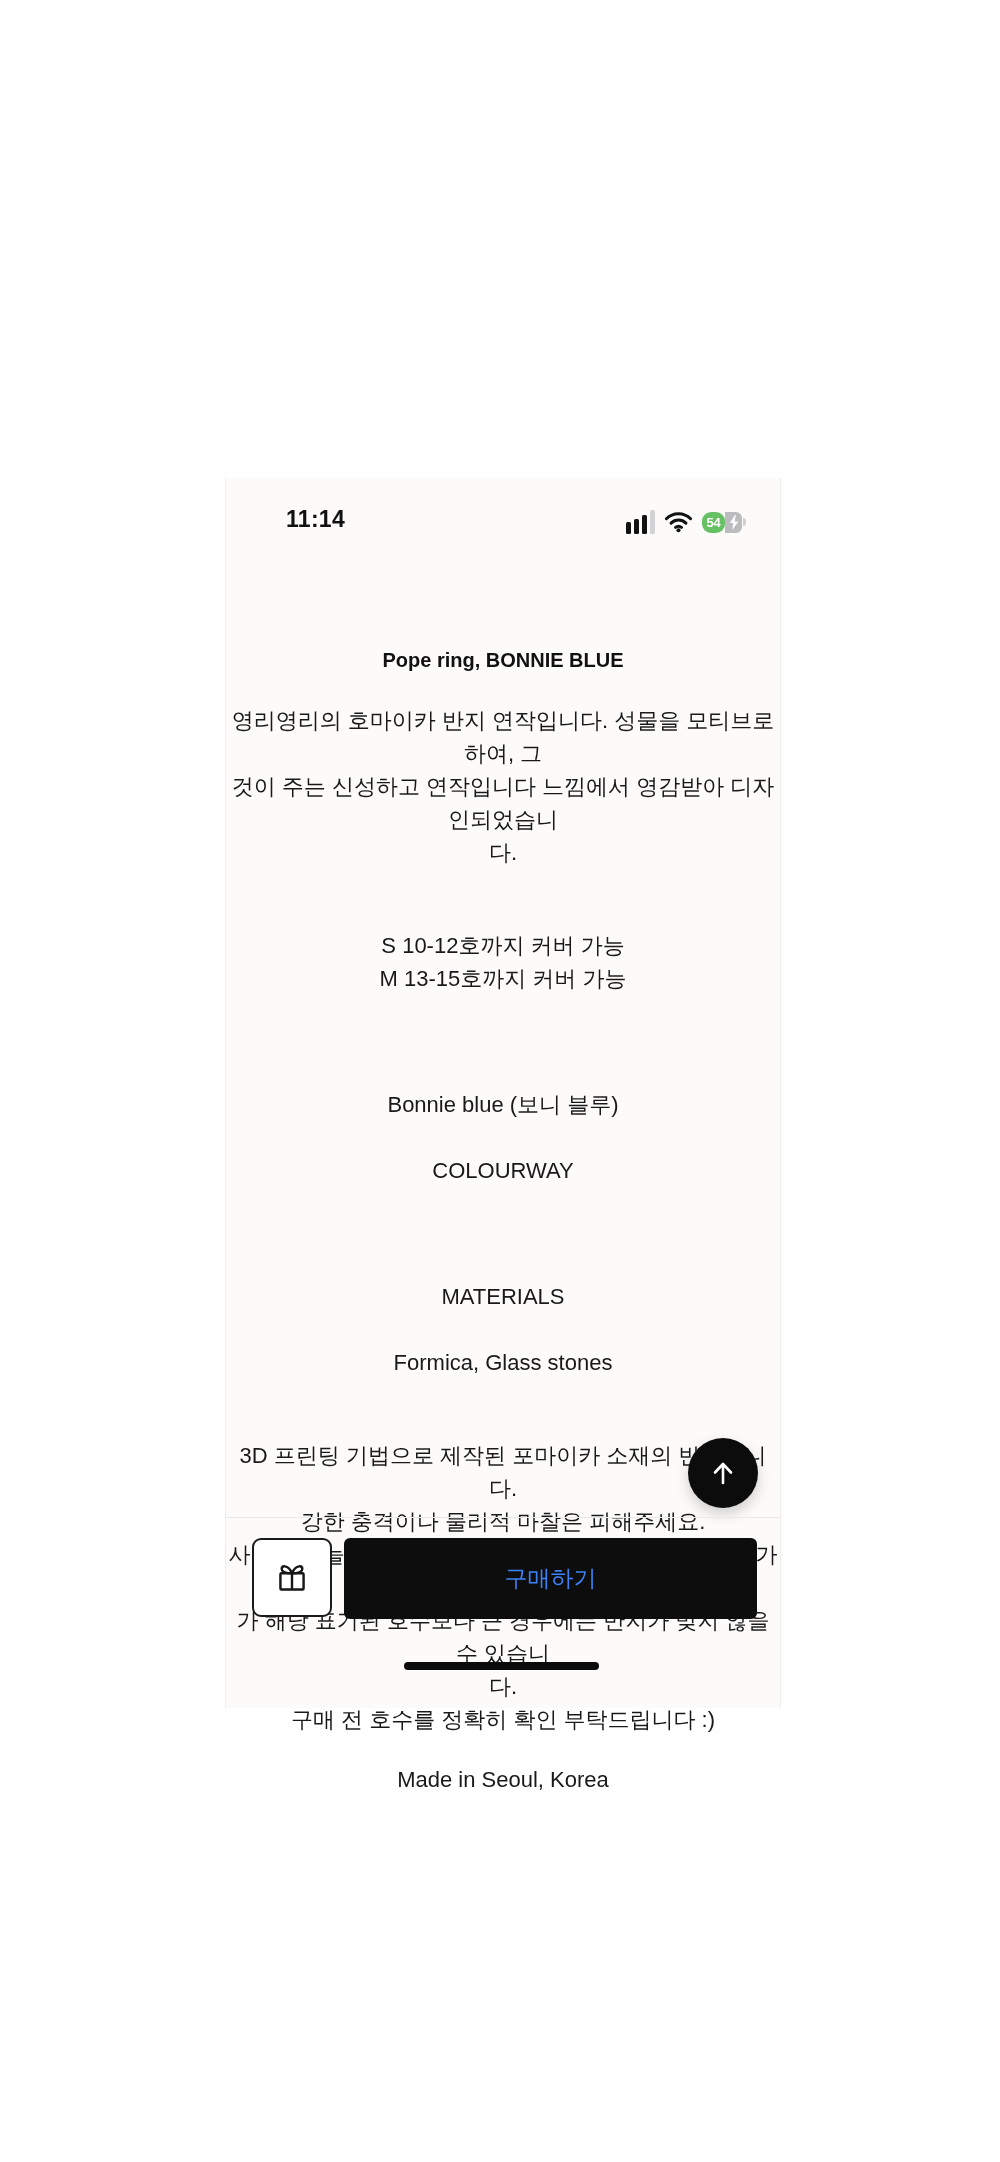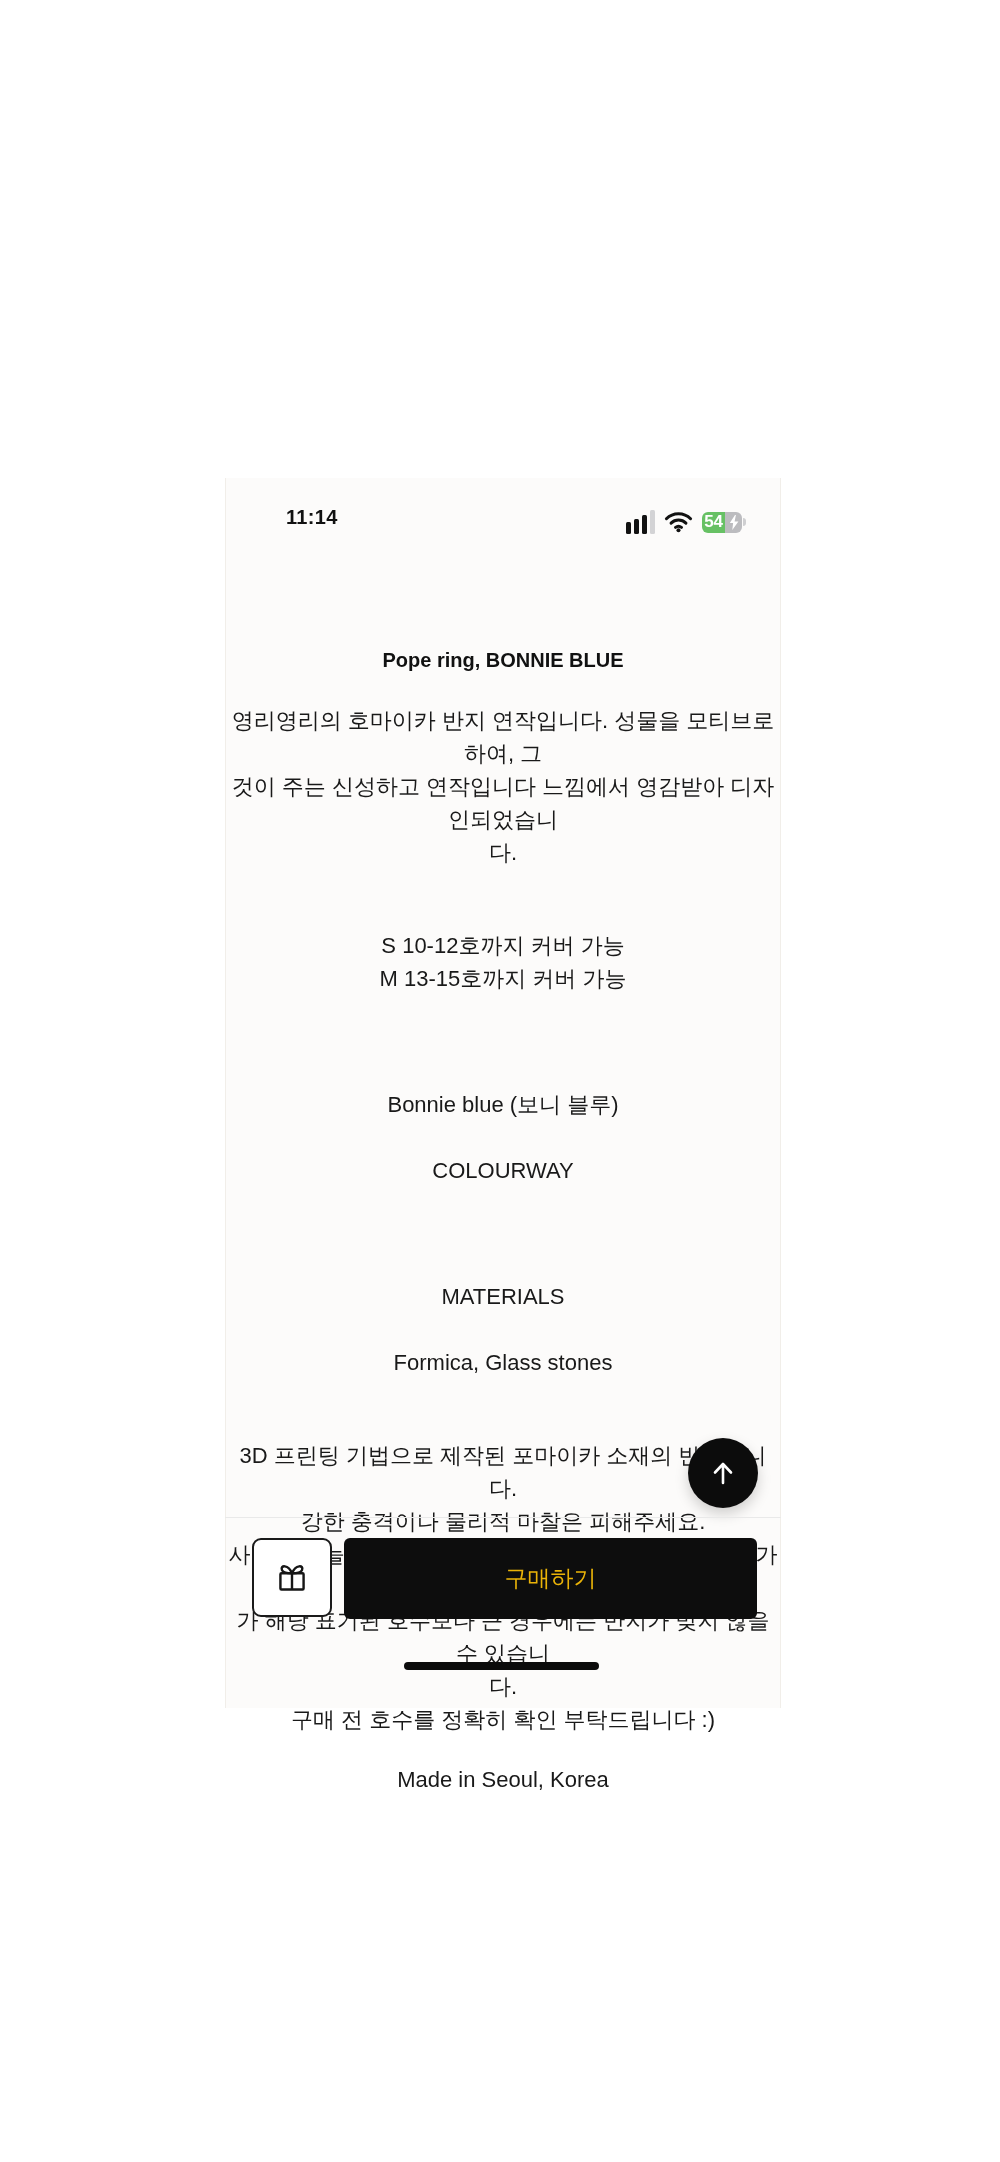--- a/index.html
+++ b/index.html
@@ -4,30 +4,30 @@
 <style>
   html,body{margin:0;padding:0;background:#ffffff;}
   body{font-family:"Liberation Sans","DejaVu Sans",sans-serif;-webkit-font-smoothing:antialiased;}
   .canvas{position:relative;width:1000px;height:2162px;background:#ffffff;overflow:hidden;}
 
   
   .phone{position:absolute;left:225px;top:478px;width:554px;height:1230px;
          background:#fcfbfa;border-left:1px solid #f1eee9;border-right:1px solid #f1eee9;}
 
   
-  .status-time{position:absolute;left:60px;top:28px;font-size:20px;font-weight:600;color:#111;letter-spacing:.3px;}
+  .status-time{position:absolute;left:60px;top:28px;font-size:23px;font-weight:600;color:#111;letter-spacing:.3px;}
   .status-icons{position:absolute;right:38px;top:31px;display:flex;align-items:center;gap:9px;height:26px;}
   .sigbars{display:flex;align-items:flex-end;gap:3px;height:24px;}
   .sigbars i{display:block;width:5px;border-radius:1.5px;background:#121212;}
   .sigbars i.b1{height:12px}.sigbars i.b2{height:15px}.sigbars i.b3{height:19px}
   .sigbars i.b4{height:24px;background:#d3d3d5;}
   .battery{position:relative;display:flex;width:40px;height:21px;border-radius:6px;overflow:visible;}
   .batt-inner{display:flex;width:40px;height:21px;border-radius:6px;overflow:hidden;}
   .batt-green{width:23px;display:flex;align-items:center;justify-content:center;
-              color:#fff;font-size:17px;font-weight:700;letter-spacing:-.3px;}
+              color:#fff;font-size:13px;font-weight:700;letter-spacing:-.3px;border-radius:9px;}
   .batt-gray{flex:1;background:#bcbcbf;display:flex;align-items:center;justify-content:center;}
   .batt-nub{position:absolute;right:-4px;top:6.5px;width:3px;height:8px;background:#cfcfd1;border-radius:0 3px 3px 0;}
 
   
   .tabs{position:absolute;left:0;right:0;top:96px;height:56px;display:flex;border-bottom:1px solid #e7e7e7;}
   .tab{flex:1;position:relative;display:flex;align-items:center;justify-content:center;
        font-size:21px;color:#1c1c1c;cursor:pointer;}
   .tab.active{font-weight:700;}
   .tab.active::after{content:"";position:absolute;left:0;right:0;bottom:-2px;height:4px;background:#101010;}
 
@@ -41,21 +41,21 @@
   
   .scrolltop{position:absolute;left:462px;top:960px;width:70px;height:70px;border-radius:50%;
              background:#0c0c0c;display:flex;align-items:center;justify-content:center;
              box-shadow:0 6px 14px rgba(0,0,0,.18);cursor:pointer;}
 
   
   .bar-divider{position:absolute;left:-1px;right:-1px;top:1039px;height:1px;background:#e9e9e9;}
   .actionbar{position:absolute;left:26px;right:23px;top:1060px;height:81px;display:flex;gap:12px;}
   .gift-btn{width:80px;height:79px;background:#fff;border:2px solid #1a1a1a;border-radius:9px;
             display:flex;align-items:center;justify-content:center;cursor:pointer;box-sizing:border-box;}
-  .buy-btn{flex:1;height:81px;background:#0d0d0d;border:none;border-radius:6px;color:#eab308;
+  .buy-btn{flex:1;height:81px;background:#0d0d0d;border:none;border-radius:6px;color:#3b82f6;
            font-size:23px;font-family:inherit;display:flex;align-items:center;justify-content:center;cursor:pointer;}
 
   .home-indicator{position:absolute;left:178px;top:1184px;width:195px;height:8px;border-radius:4px;background:#0b0b0b;}
 </style>
 </head>
 <body>
 
 <div class="canvas">
   <div class="phone">
 

